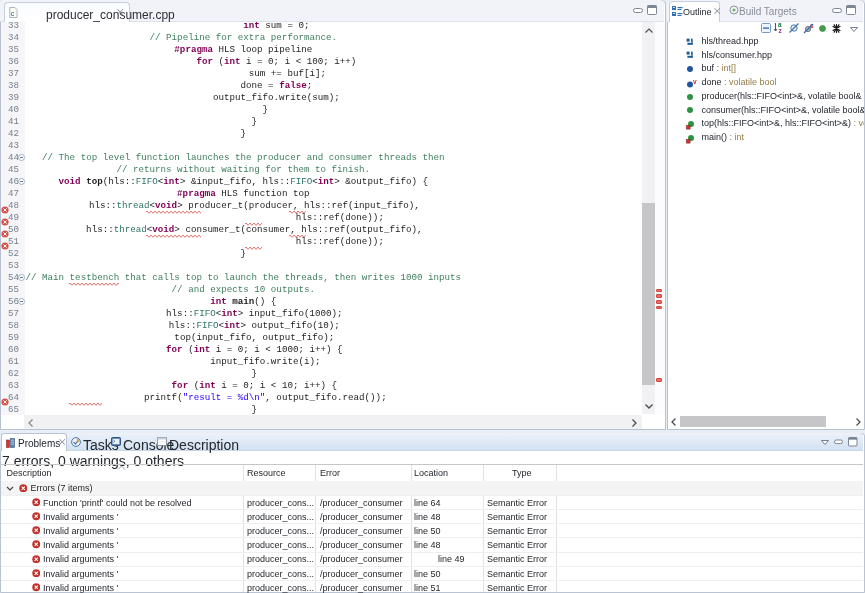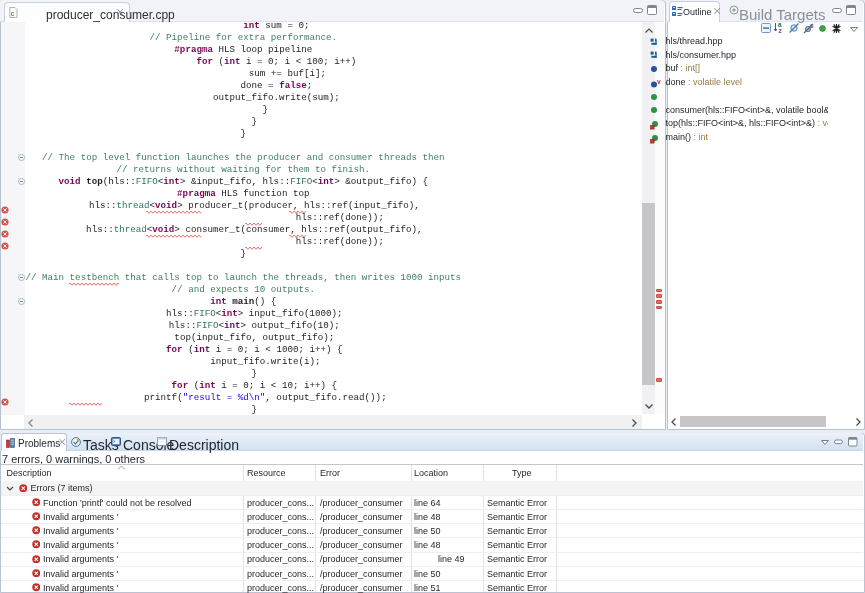--- a/index.html
+++ b/index.html
@@ -28,43 +28,76 @@
 #overview { position:absolute; left:655px; top:22px; width:10px; height:392px; background:#fcfcfd; }
 .ovmark { position:absolute; left:656px; width:6px; height:3.6px; background:#ee6a62; border:0.5px solid #d04840; border-radius:1px; }
 #hscroll { position:absolute; left:24px; top:415px; width:618px; height:14px; background:#f1f1f3; }
 #outline { position:absolute; left:667px; top:0; width:198px; height:430px; background:#fff; border:1px solid #b7c1d0; border-radius:4px 4px 0 0; }
 #outtabbar { position:absolute; left:667px; top:0; width:196px; height:22px; background:#f1f3f8; border-bottom:1px solid #dde2ec; border-radius:4px 4px 0 0; }
 .outtab { position:absolute; left:669px; top:1px; width:51px; height:21px; background:#fff; border:1px solid #c6cfdd; border-bottom:none; border-radius:4px 4px 0 0; z-index:3; }
 #problems { position:absolute; left:0; top:433px; width:865px; height:160px; background:#fff; border:1px solid #b9c3d2; border-radius:3px 3px 0 0; }
 #probtabbar { position:absolute; left:0; top:433px; width:863px; height:18px; background:linear-gradient(#ecf2fa,#d3e1f2); border-bottom:1px solid #c9d6e6; border-radius:3px 3px 0 0; }
 .probtab { position:absolute; left:1px; top:433px; width:66px; height:18px; background:#fff; border:1px solid #bac4d4; border-bottom:none; border-radius:3px 3px 0 0; z-index:3; }
 .ptablbl { position:absolute; top:437px; font-size:14px; color:#23272e; }
-.uifont { font-size:11px; color:#23272e;text-decoration:underline; }
+.uifont { font-size:14px; color:#23272e; }
 .colsep { position:absolute; width:1px; background:#e2e2e2; top:465px; height:127px; }
 .rowline { position:absolute; left:1px; width:862px; height:1px; background:#efefef; }
 .cell { position:absolute; font-size:9px; color:#24272c; white-space:pre; }
 .errico2 { position:absolute; width:8.5px; height:8.5px; }
-.trow { position:absolute; left:650px; width:178px; height:13.7px; line-height:13.7px; overflow:hidden; }
+.trow { position:absolute; left:686px; width:178px; height:13.7px; line-height:13.7px; overflow:hidden; }
 .tico { position:absolute; left:0; top:2.8px; }
 .tlbl { position:absolute; left:15.5px; top:0; font-size:9px; color:#23272e; white-space:pre; line-height:13.7px; }
 .dec { color:#957d47; }
 </style></head>
 <body>
 <div id="editor"></div>
 <div id="edtabbar"></div>
 <div class="edtab">
  <svg class="abs" style="left:4px;top:4px" width="9" height="11" viewBox="0 0 9 11">
       <path d="M0.8 0.5h5.2l2 2V10.5H0.8z" fill="#fdfdf2" stroke="#9aa2ad" stroke-width="0.8"></path>
       <text x="1.8" y="8.6" font-size="7" fill="#2255bb" font-family="Liberation Sans">c</text>
     </svg>
  <span class="lbl">producer_consumer.cpp</span>
  <span class="tabx abs" style="left:112px;top:5px">⨉</span>
 </div>
 <div id="edcontent">
 <div id="gutterbg"></div>
+<pre id="lnums">33
+34
+35
+36
+37
+38
+39
+40
+41
+42
+43
+44
+45
+46
+47
+48
+49
+50
+51
+52
+53
+54
+55
+56
+57
+58
+59
+60
+61
+62
+63
+64
+65</pre>
 <pre id="code">            <span class="kw">int</span> sum = 0;
 <span class="cm">// Pipeline for extra performance.</span>
 <span class="kw">#pragma</span> HLS loop pipeline
             <span class="kw">for</span> (<span class="kw">int</span> i = 0; i &lt; 100; i++)
                 sum += buf[i];
             done = <span class="kw">false</span>;
             output_fifo.write(sum);
         }
     }
 }
@@ -182,21 +215,21 @@
       </g>
       <path d="M1 1.5h2M1 7.5h2" stroke="#fff" stroke-width="0.8"></path>
     </svg>
  <span style="left:13px;color:#23272e;position:absolute;top:4.5px;font-size:9px">Outline</span>
  <span class="tabx abs" style="left:44px;top:5px">⨉</span>
 </div>
 <svg class="abs" style="left:729px;top:5px" width="10" height="10" viewBox="0 0 10 10">
     <circle cx="5" cy="5" r="4" fill="none" stroke="#8d959f" stroke-width="1"></circle>
     <circle cx="5" cy="5" r="1.6" fill="#79b06a"></circle>
   </svg>
-<span class="abs" style="left:739px;top:5.5px;font-size:15px;color:#878f9b">Build Targets</span>
+<span class="abs" style="left:739px;top:5.5px;font-size:10px;color:#878f9b">Build Targets</span>
 <svg class="abs" style="left:832px;top:7px" width="11" height="7" viewBox="0 0 11 7">
     <rect x="0.5" y="1.5" width="9" height="4" rx="2" fill="#fff" stroke="#7d8693"></rect>
   </svg>
 <svg class="abs" style="left:846px;top:5px" width="11" height="11" viewBox="0 0 11 11">
     <rect x="0.5" y="0.5" width="9" height="9" rx="1" fill="#fff" stroke="#7d8693"></rect>
     <rect x="0.5" y="0.5" width="9" height="2.5" fill="#7d8693"></rect>
   </svg>
 <div id="outtools">
 <svg class="abs" style="left:761px;top:23px" width="10" height="10" viewBox="0 0 10 10">
       <rect x="0.5" y="0.5" width="9" height="9" rx="1" fill="#eef4fb" stroke="#6f9bc4"></rect>
@@ -255,26 +288,27 @@
       <svg class="tico" width="8" height="8" viewBox="0 0 8 8">
         <circle cx="4" cy="4" r="3" fill="#2456a0"></circle>
       </svg>
       <span class="tlbl">buf<span class="dec"> : int[]</span></span>
     </div>
 <div class="trow" style="top:76.1px">
       <svg class="tico" width="12" height="10" viewBox="0 0 12 10">
         <circle cx="4" cy="5.5" r="3" fill="#2456a0"></circle>
         <text x="7" y="5" font-size="6.5" fill="#cc2222" font-weight="bold" font-family="Liberation Sans">v</text>
       </svg>
-      <span class="tlbl">done<span class="dec"> : volatile level</span></span>
+      <span class="tlbl">done<span class="dec"> : volatile bool</span></span>
     </div>
 <div class="trow" style="top:89.8px">
       <svg class="tico" width="8" height="8" viewBox="0 0 8 8">
         <circle cx="4" cy="4" r="3" fill="#2d9343"></circle>
       </svg>
+      <span class="tlbl">producer(hls::FIFO&lt;int&gt;&amp;, volatile bool&amp;</span>
     </div>
 <div class="trow" style="top:103.5px">
       <svg class="tico" width="8" height="8" viewBox="0 0 8 8">
         <circle cx="4" cy="4" r="3" fill="#2d9343"></circle>
       </svg>
       <span class="tlbl">consumer(hls::FIFO&lt;int&gt;&amp;, volatile bool&amp;</span>
     </div>
 <div class="trow" style="top:117.2px">
       <svg class="tico" width="9" height="10" viewBox="0 0 9 10">
         <circle cx="5" cy="4" r="3" fill="#2d9343"></circle>

